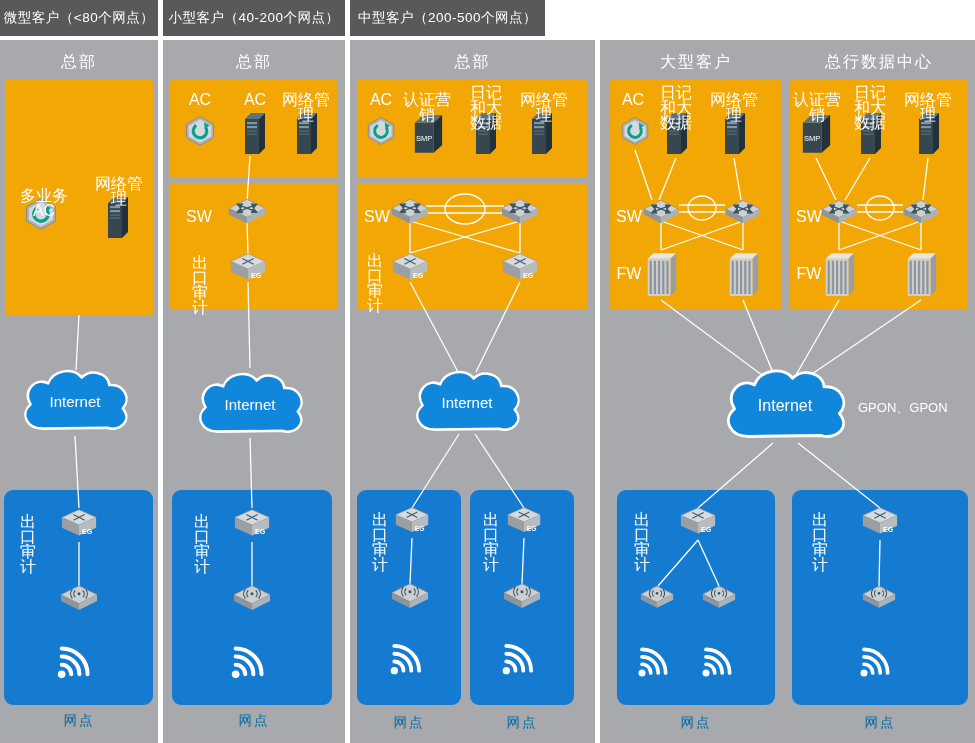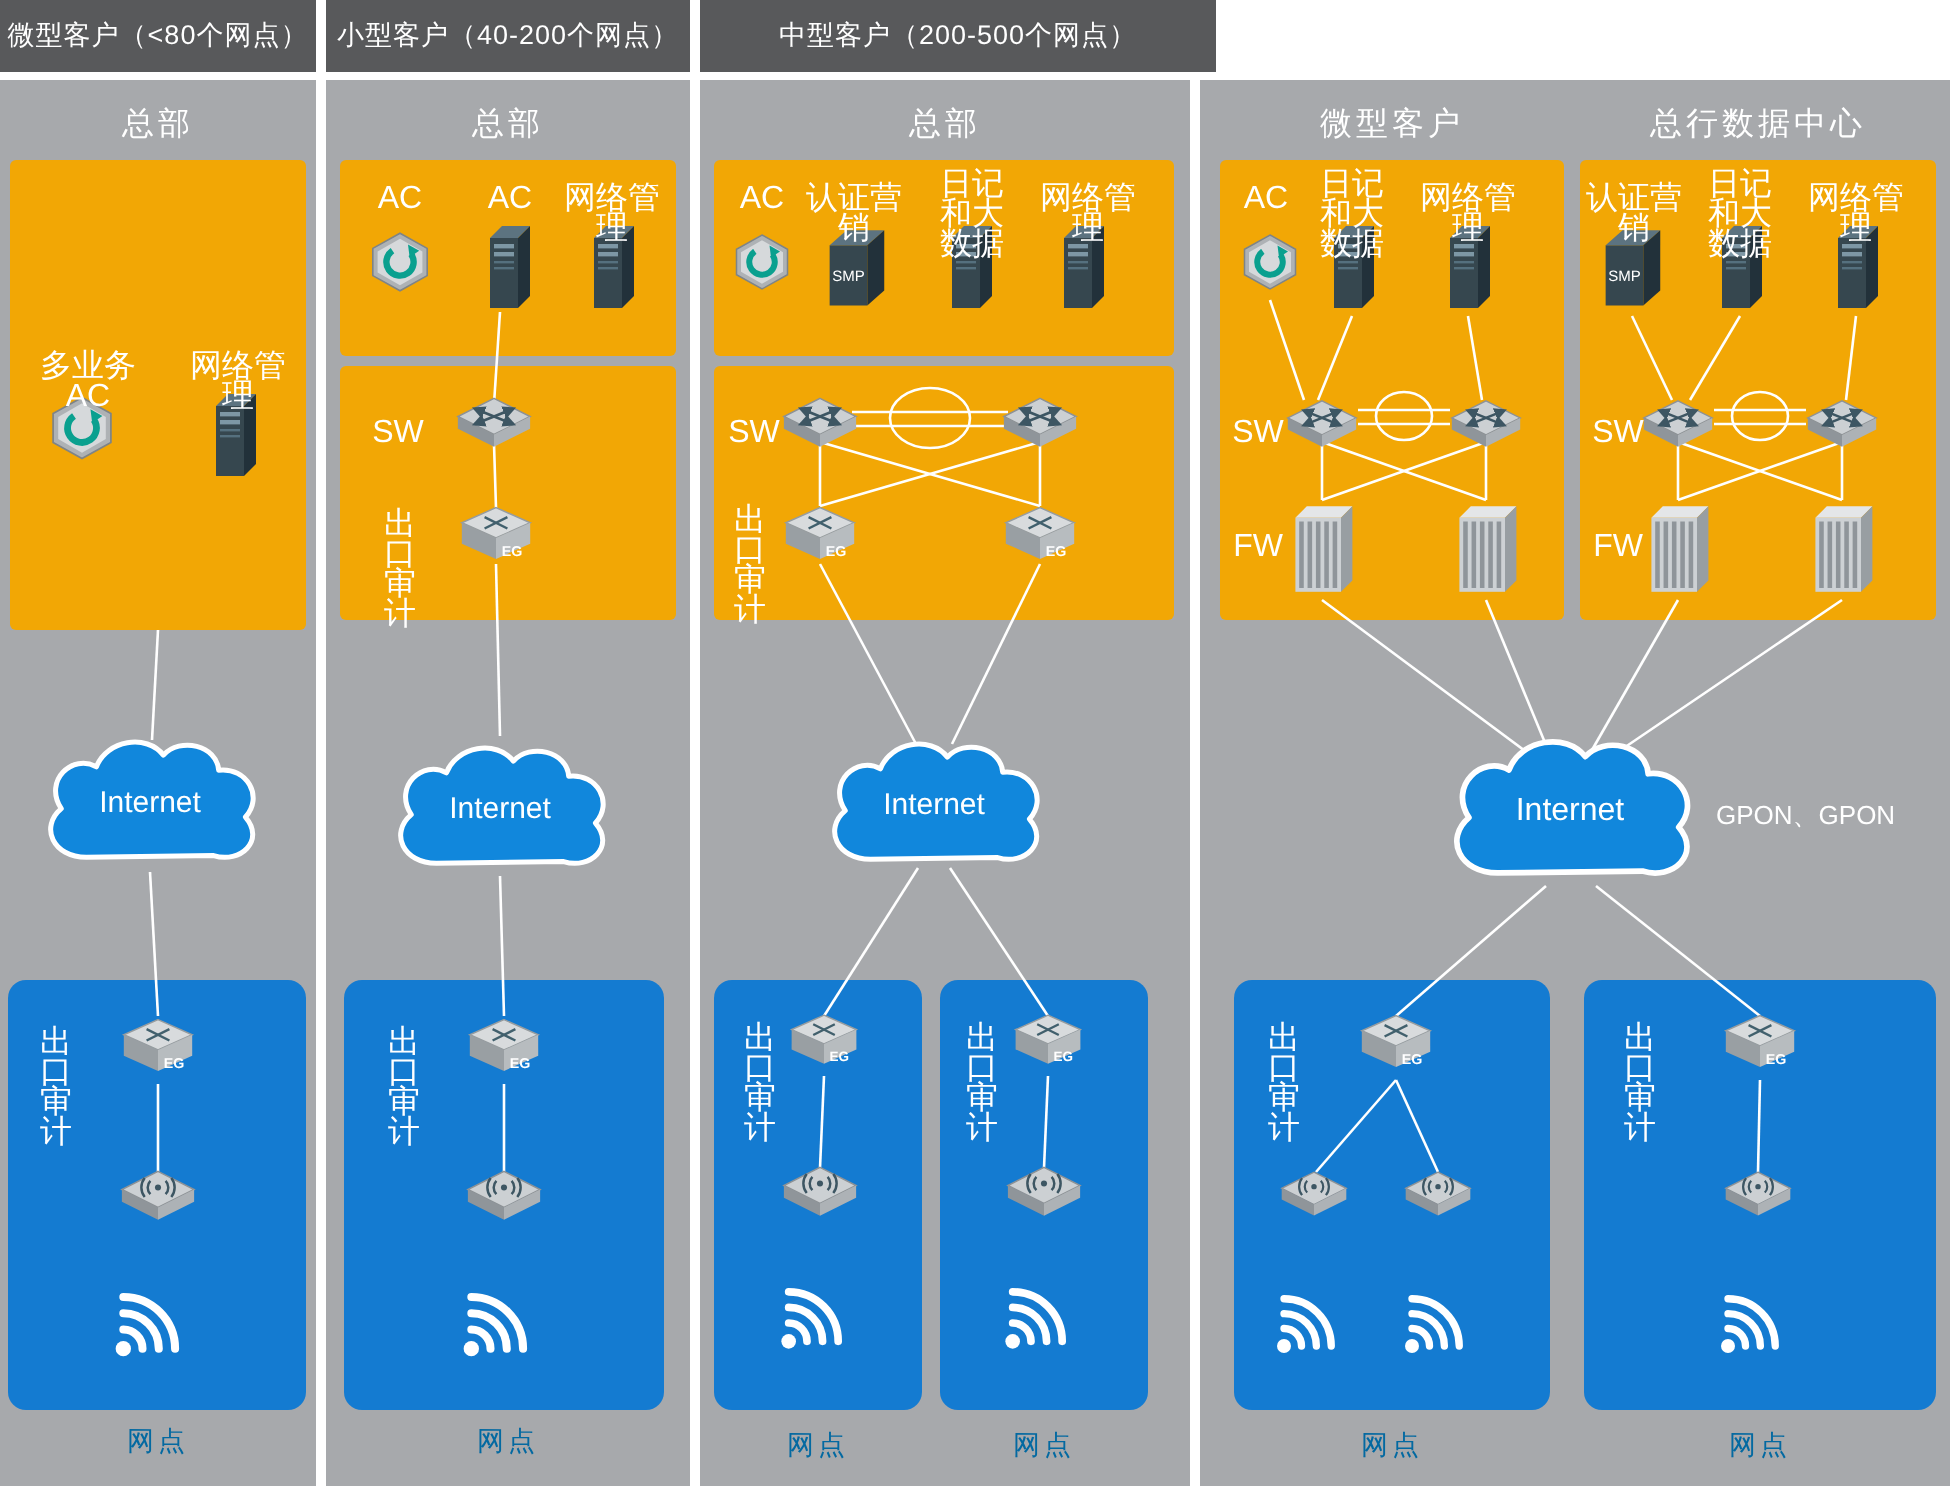--- a/index.html
+++ b/index.html
@@ -104,21 +104,21 @@
     <symbol id="ic-cloud" viewBox="0 0 140 86">
       <path d="M32 76 C 12 76 4 58 17 47 C 6 30 24 14 38 22 C 44 6 68 2 78 15 C 88 4 110 9 111 24 C 128 22 138 40 127 52 C 139 66 124 80 108 75 Z" fill="#1187dc" stroke="#ffffff" stroke-width="3" stroke-linejoin="round"></path>
     </symbol>
   </defs>
 </svg>
 
 <div id="root">
 
   <div class="hdr" style="left:0;width:158px">微型客户（&lt;80个网点）</div>
   <div class="hdr" style="left:163px;width:182px">小型客户（40-200个网点）</div>
-  <div class="hdr" style="left:350px;width:258px">中型客户（200-500个网点）</div>
+  <div class="hdr" style="left:350px;width:195px">中型客户（200-500个网点）</div>
 
   <div class="panel" style="left:0;width:158px"></div>
   <div class="panel" style="left:163px;width:182px"></div>
   <div class="panel" style="left:350px;width:245px"></div>
   <div class="panel" style="left:600px;width:375px"></div>
 
   <div class="obox" style="left:5px;top:80px;width:148px;height:235px"></div>
   <div class="obox" style="left:170px;top:80px;width:168px;height:98px"></div>
   <div class="obox" style="left:170px;top:183px;width:168px;height:127px"></div>
   <div class="obox" style="left:357px;top:80px;width:230px;height:98px"></div>
@@ -354,21 +354,21 @@
       <use href="#ic-eg"></use>
     </svg>
   <svg class="icon" style="left:862px;top:584px" width="34" height="28" viewBox="0 0 40 30">
       <use href="#ic-ap"></use>
     </svg>
   <svg class="icon" style="left:857px;top:638px" width="42" height="42" viewBox="0 0 48 48">
       <use href="#ic-wifi"></use>
     </svg>
 
   <div class="hq" style="left:0;top:52px;width:158px">总部</div>
-  <div class="lbl" style="left:10px;top:176px;width:68px">多业务AC</div>
+  <div class="lbl" style="left:10px;top:188px;width:68px">多业务AC</div>
   <div class="lbl" style="left:90px;top:176px;width:58px">网络管理</div>
   <div class="inet" style="left:15px;top:393px;width:120px">Internet</div>
   <div class="lbl wrap2" style="left:14px;top:514px;width:28px">出口审计</div>
   <div class="site" style="left:0;top:712px;width:158px">网点</div>
 
   <div class="hq" style="left:163px;top:52px;width:182px">总部</div>
   <div class="lbl" style="left:182px;top:92px;width:36px">AC</div>
   <div class="lbl" style="left:240px;top:92px;width:30px">AC</div>
   <div class="lbl" style="left:276px;top:92px;width:60px">网络管理</div>
   <div class="lbl" style="left:184px;top:209px;width:30px">SW</div>
@@ -383,21 +383,21 @@
   <div class="lbl wrap2" style="left:464px;top:85px;width:44px">日记和大数据</div>
   <div class="lbl" style="left:514px;top:92px;width:60px">网络管理</div>
   <div class="lbl" style="left:362px;top:209px;width:30px">SW</div>
   <div class="lbl wrap2" style="left:361px;top:253px;width:28px">出口审计</div>
   <div class="inet" style="left:407px;top:394px;width:120px">Internet</div>
   <div class="lbl wrap2" style="left:366px;top:512px;width:28px">出口审计</div>
   <div class="lbl wrap2" style="left:477px;top:512px;width:28px">出口审计</div>
   <div class="site" style="left:357px;top:714px;width:104px">网点</div>
   <div class="site" style="left:470px;top:714px;width:104px">网点</div>
 
-  <div class="hq" style="left:610px;top:52px;width:172px">微型客户</div>
+  <div class="hq" style="left:610px;top:52px;width:172px">大型客户</div>
   <div class="hq" style="left:790px;top:52px;width:178px">总行数据中心</div>
   <div class="lbl" style="left:618px;top:92px;width:30px">AC</div>
   <div class="lbl wrap2" style="left:654px;top:85px;width:44px">日记和大数据</div>
   <div class="lbl" style="left:704px;top:92px;width:60px">网络管理</div>
   <div class="lbl" style="left:614px;top:209px;width:30px">SW</div>
   <div class="lbl" style="left:614px;top:266px;width:30px">FW</div>
   <div class="lbl" style="left:790px;top:92px;width:54px">认证营销</div>
   <div class="lbl wrap2" style="left:848px;top:85px;width:44px">日记和大数据</div>
   <div class="lbl" style="left:898px;top:92px;width:60px">网络管理</div>
   <div class="lbl" style="left:794px;top:209px;width:30px">SW</div>

